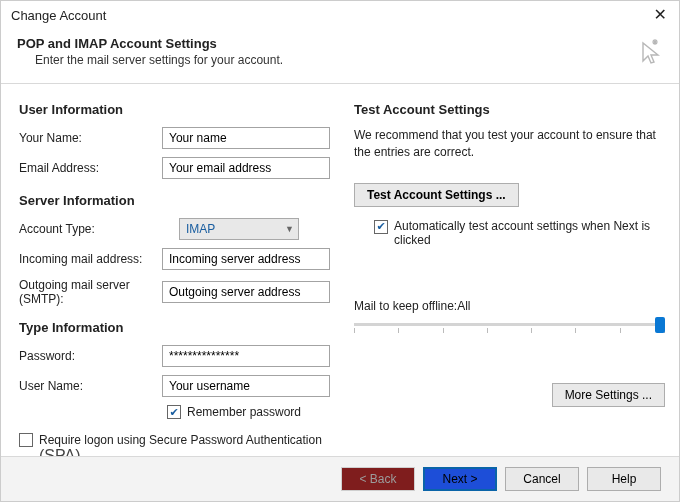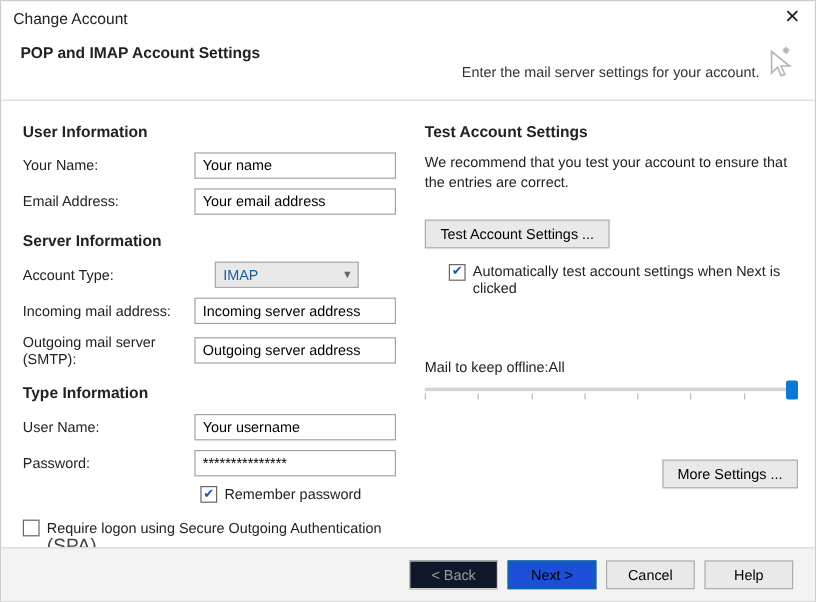--- a/index.html
+++ b/index.html
@@ -22,21 +22,21 @@
     .title-bar .title { flex: 1; }
     .close-x { font-size: 16px; padding: 0 6px; font-family: Arial; line-height: 1; }
     .header {
       padding: 8px 16px 16px 16px;
       border-bottom: 1px solid #d9d9d9;
       display: flex;
       align-items: center;
     }
     .header-text { flex: 1; }
     .header h2 { font-size: 13px; font-weight: bold; margin: 0 0 2px 0; }
-    .header .subtitle { font-size: 12px; margin: 0 0 0 18px; color: #333; text-align: right; }
+    .header .subtitle { font-size: 12px; margin: 0 0 0 18px; color: #333; }
     .header-icon { width: 32px; height: 32px; position: relative; }
     .cursor-svg { width: 32px; height: 32px; }
 
     .body {
       display: flex;
       padding: 18px 16px 0 18px;
       gap: 24px;
     }
     .col { flex: 1; min-width: 0; }
     .section-title { font-weight: bold; font-size: 13px; margin: 0 0 10px 0; }
@@ -81,21 +81,21 @@
     .btn {
       display: inline-flex; align-items: center; justify-content: center;
       height: 24px; padding: 0 12px;
       background: #e9e9e9;
       border: 1px solid #adadad;
       font-size: 12px;
       font-family: inherit;
       min-width: 74px;
       cursor: pointer;
     }
-    .btn.disabled { color: #9c9c9c; background: #0f172a; border-color: #cfcfcf; cursor: default; }
+    .btn.disabled { color: #9c9c9c; background: #7f1d1d; border-color: #cfcfcf; cursor: default; }
     .btn.primary { border: 2px solid #0a64a8; background: #1d4ed8; }
     .right-text { font-size: 12px; line-height: 1.4; margin: 0 0 22px 0; }
     .test-btn-wrap { margin-bottom: 12px; }
     .auto-test { display: flex; align-items: flex-start; margin-left: 20px; }
     .auto-test .checkbox { margin-top: 1px; }
     .auto-test .check-label { flex: 1; }
     .mail-offline { margin-top: 52px; }
     .mail-row { display: flex; align-items: center; gap: 0; margin-bottom: 4px; }
     .slider {
       position: relative;
@@ -182,46 +182,46 @@
       <input type="text" value="Incoming server address" style="">
     </div>
     <div class="row">
       <label class="inline">Outgoing mail server (SMTP):</label>
       <input type="text" value="Outgoing server address" style="">
     </div>
 
     <p class="section-title mt">Type Information</p>
 
     <div class="row">
+      <label class="inline">Password:</label>
+      <input type="text" value="***************" style="">
+    </div>
+    <div class="row">
       <label class="inline">User Name:</label>
       <input type="text" value="Your username" style="">
-    </div>
-    <div class="row">
-      <label class="inline">Password:</label>
-      <input type="text" value="***************" style="">
     </div>
 
     <div class="check-row indent-check">
       <span class="checkbox checked"></span>
       <span class="check-label">Remember password</span>
     </div>
 
     <div class="check-row" style="margin-top:14px;">
       <span class="checkbox"></span>
-      <span class="check-label">Require logon using Secure Outgoing Authentication</span>
+      <span class="check-label">Require logon using Secure Password Authentication</span>
     </div>
     <div class="indent-text">(SPA)</div>
   </div>
 
   <div class="col">
     <p class="section-title">Test Account Settings</p>
     <p class="right-text">We recommend that you test your account to ensure that the entries are correct.</p>
 
     <div class="test-btn-wrap">
-      <button class="btn" style="min-width:150px;">Test Account Settings ...</button>
+      <button class="btn" style="min-width:150px;font-weight:bold;">Test Account Settings ...</button>
     </div>
 
     <div class="auto-test">
       <span class="checkbox checked"></span>
       <span class="check-label">Automatically test account settings when Next is clicked</span>
     </div>
 
     <div class="mail-offline">
       <div class="mail-row">
         <span>Mail to keep offline:</span>

